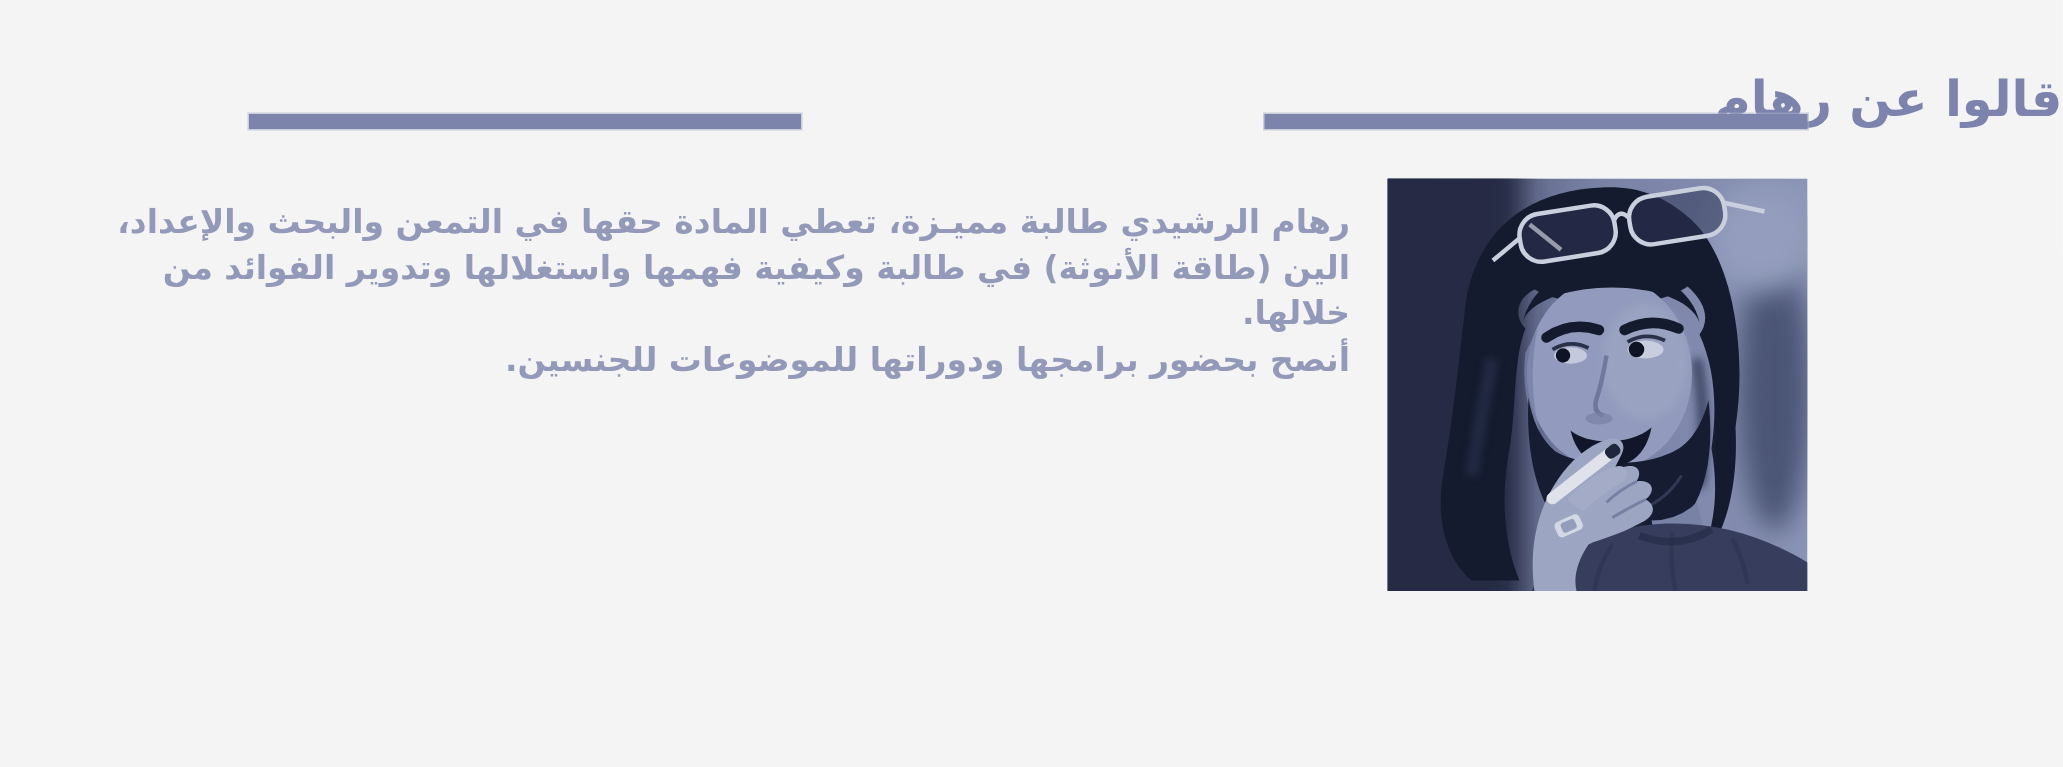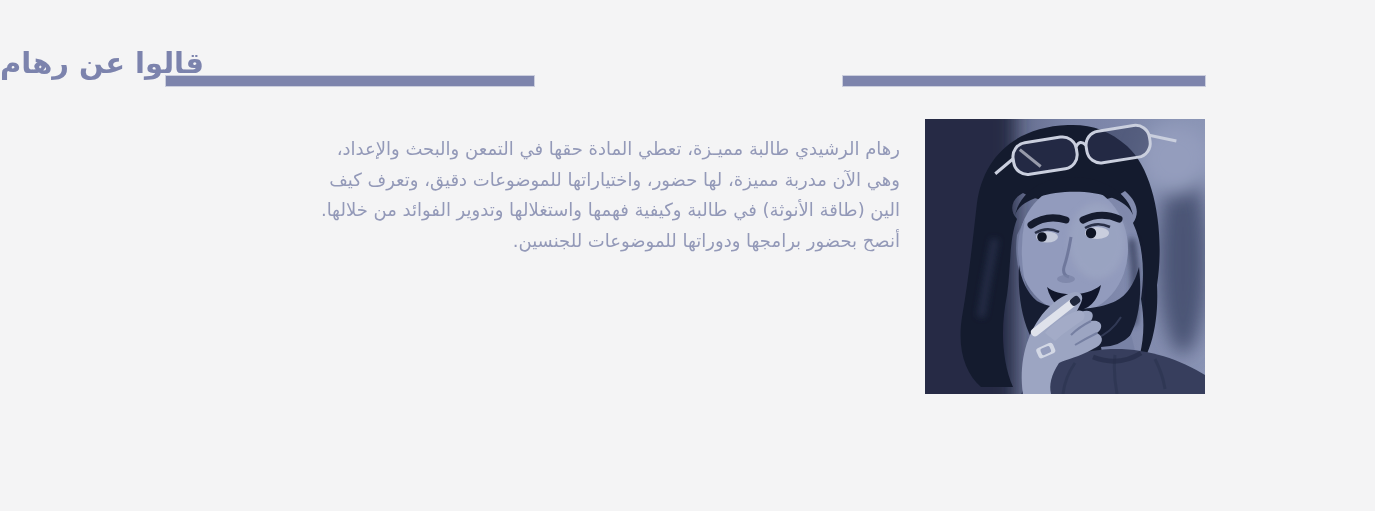--- a/index.html
+++ b/index.html
@@ -7,44 +7,45 @@
     position:relative;
     width:1375px;height:511px;
     background:#f4f4f5;
     overflow:hidden;
     font-family:"DejaVu Sans", sans-serif;
   }
   .section-title{
     position:absolute;
     top:46px;left:0;right:0;
     margin:0;
-    text-align:left;
+    text-align:right;
     direction:rtl;
-    font-size:29px;
+    font-size:33px;
     font-weight:bold;
     color:#7c83ad;
     letter-spacing:0.5px;
   }
   .divider-bar{
     position:absolute;
     top:76px;height:10px;
     background:#7d84ac;
     box-shadow:0 0 0 1px rgba(170,175,200,0.55);
   }
   .divider-left{left:166px;width:368px;}
   .divider-right{left:843px;width:362px;}
   .quote{
     position:absolute;
     top:134px;right:475px;
     width:830px;
     direction:rtl;
     text-align:right;
     color:#9399b8;
-    font-size:18px;
+    font-size:22px;
     line-height:30.6px;
+    font-weight:bold;
   }
   .attribution{
     position:absolute;
     top:320px;right:475px;
     direction:rtl;
     text-align:right;
     color:#8b91b2;
     font-size:20px;
     line-height:26.5px;
   }
@@ -60,21 +61,20 @@
 
 <div class="canvas">
 
   <h2 class="section-title">قالوا عن رهام</h2>
 
   <div class="divider-bar divider-left"></div>
   <div class="divider-bar divider-right"></div>
 
   <div class="quote">
     <div>رهام الرشيدي طالبة مميـزة، تعطي المادة حقها في التمعن والبحث والإعداد،</div>
-    <div>وهي الآن مدربة مميزة، لها حضور، واختياراتها للموضوعات دقيق، وتعرف كيف</div>
     <div>الين (طاقة الأنوثة) في طالبة وكيفية فهمها واستغلالها وتدوير الفوائد من خلالها.</div>
     <div>أنصح بحضور برامجها ودوراتها للموضوعات للجنسين.</div>
   </div>
 
 
   <div class="photo">
     <svg viewBox="0 0 280 275" width="280" height="275" xmlns="http://www.w3.org/2000/svg">
       <defs>
         <linearGradient id="bgG" x1="0" y1="0" x2="1" y2="0">
           <stop offset="0" stop-color="#3f4663"></stop>

